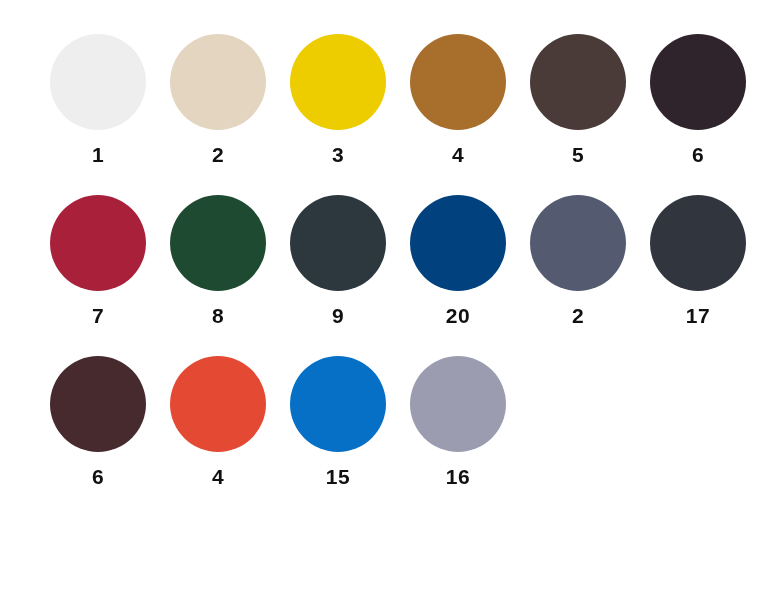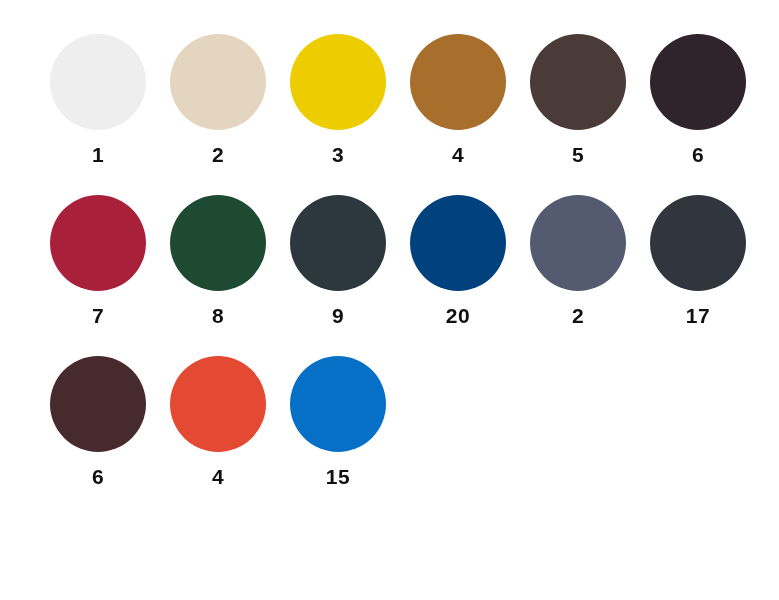--- a/index.html
+++ b/index.html
@@ -117,15 +117,19 @@
       <span class="swatch-label">6</span>
     </div>
     <div class="swatch-cell">
       <span class="swatch-dot" style="background: rgb(228, 74, 51);"></span>
       <span class="swatch-label">4</span>
     </div>
     <div class="swatch-cell">
       <span class="swatch-dot" style="background: rgb(6, 112, 198);"></span>
       <span class="swatch-label">15</span>
     </div>
+    <div class="swatch-cell">
+      <span class="swatch-dot" style="background: rgb(155, 156, 176);"></span>
+      <span class="swatch-label">16</span>
+    </div>
   </div>
 
 </div>
 
 </body></html>

